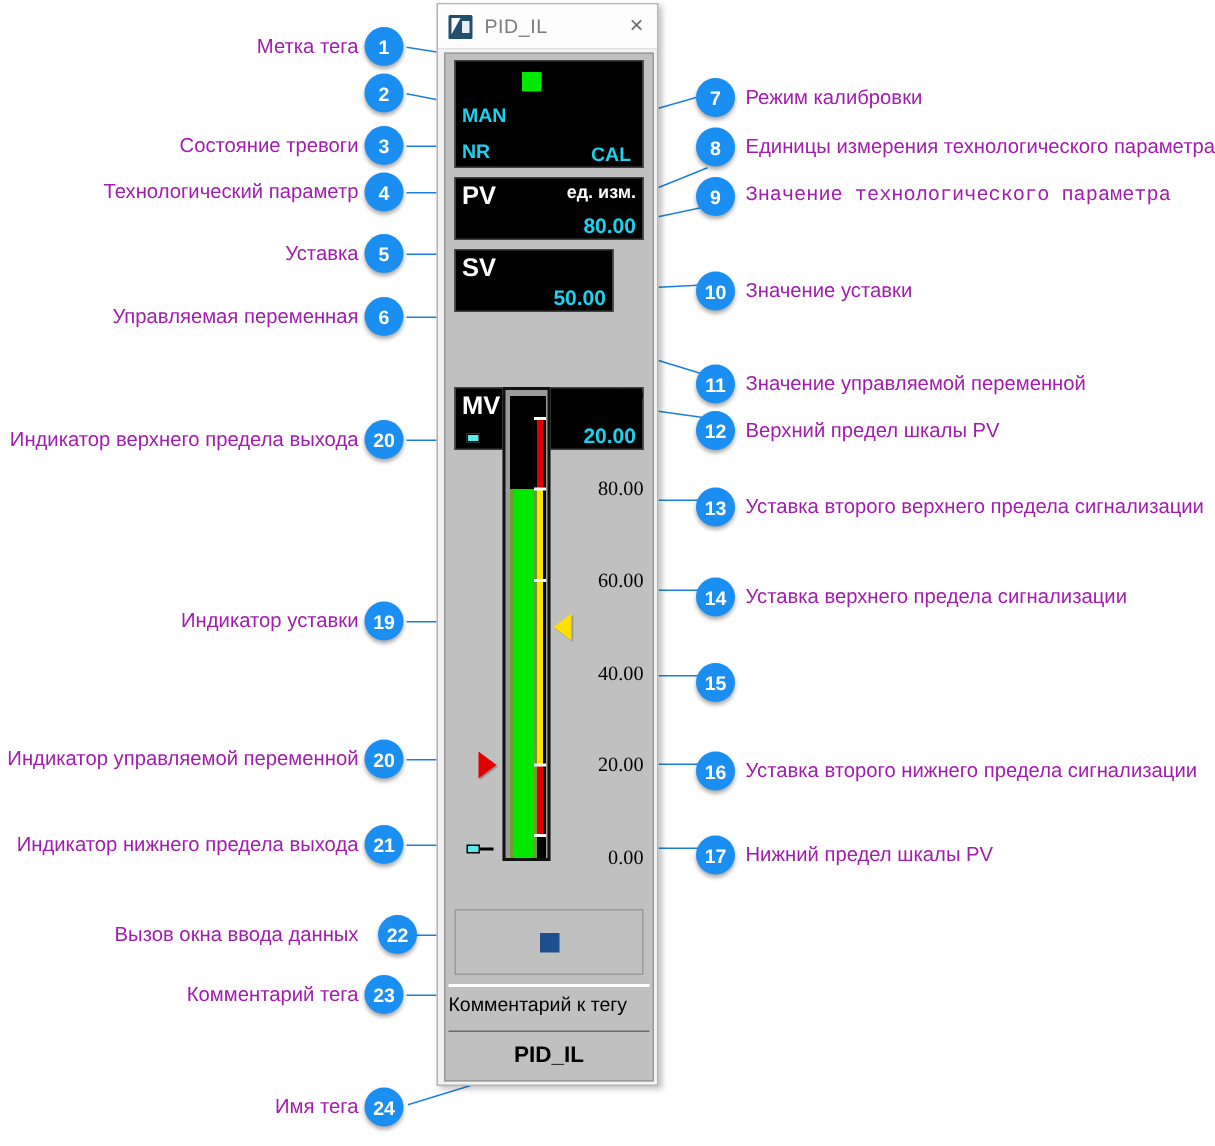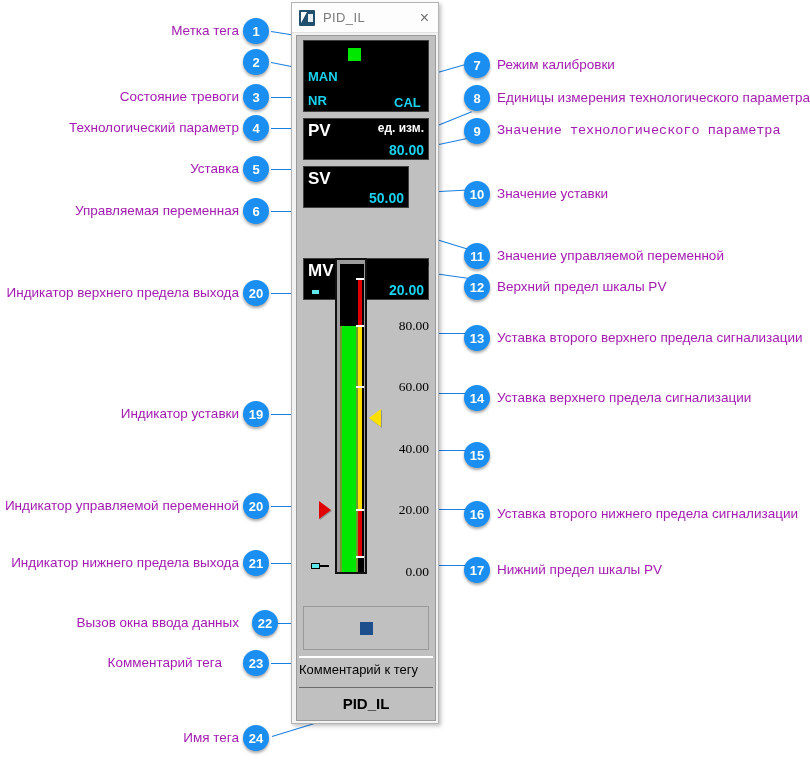--- a/index.html
+++ b/index.html
@@ -282,21 +282,21 @@
 
   <div class="callout-label r" style="right:571px; top:499px;">Индикатор управляемой переменной</div>
   <div class="badge" style="left:243px; top:493px;">20</div>
 
   <div class="callout-label r" style="right:571px; top:556px;">Индикатор нижнего предела выхода</div>
   <div class="badge" style="left:243px; top:550px;">21</div>
 
   <div class="callout-label r" style="right:571px; top:616px;">Вызов окна ввода данных</div>
   <div class="badge" style="left:252px; top:610px;">22</div>
 
-  <div class="callout-label r" style="right:588px; top:656px;">Комментарий тега</div>
+  <div class="callout-label r" style="right:571px; top:656px;">Комментарий тега</div>
   <div class="badge" style="left:243px; top:650px;">23</div>
 
   <div class="callout-label r" style="right:571px; top:731px;">Имя тега</div>
   <div class="badge" style="left:243px; top:725px;">24</div>
 
   <div class="badge" style="left:464px; top:52px;">7</div>
   <div class="callout-label" style="left:497px; top:58px;">Режим калибровки</div>
 
   <div class="badge" style="left:464px; top:85px;">8</div>
   <div class="callout-label" style="left:497px; top:91px;">Единицы измерения технологического параметра</div>

